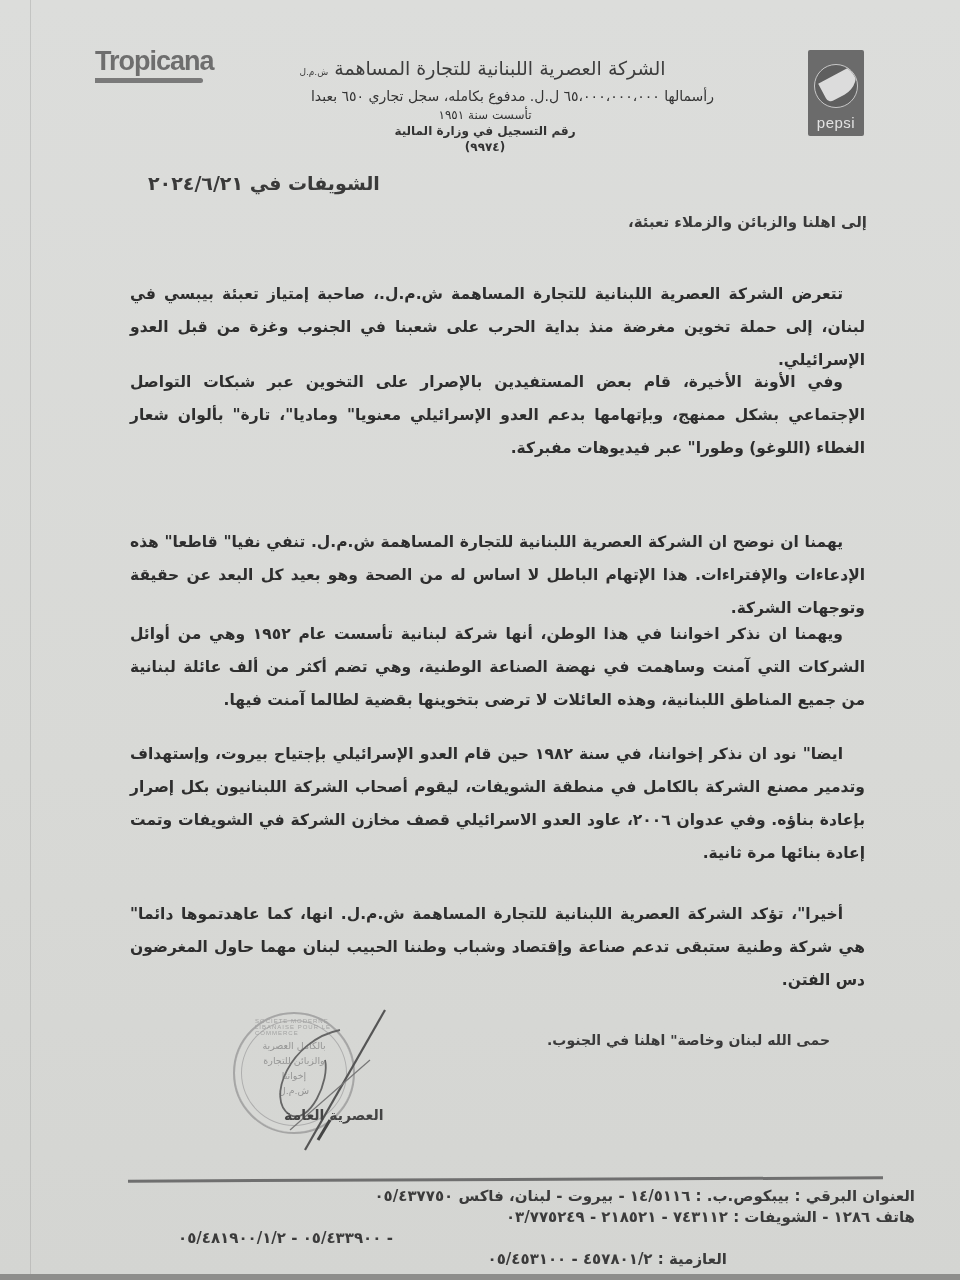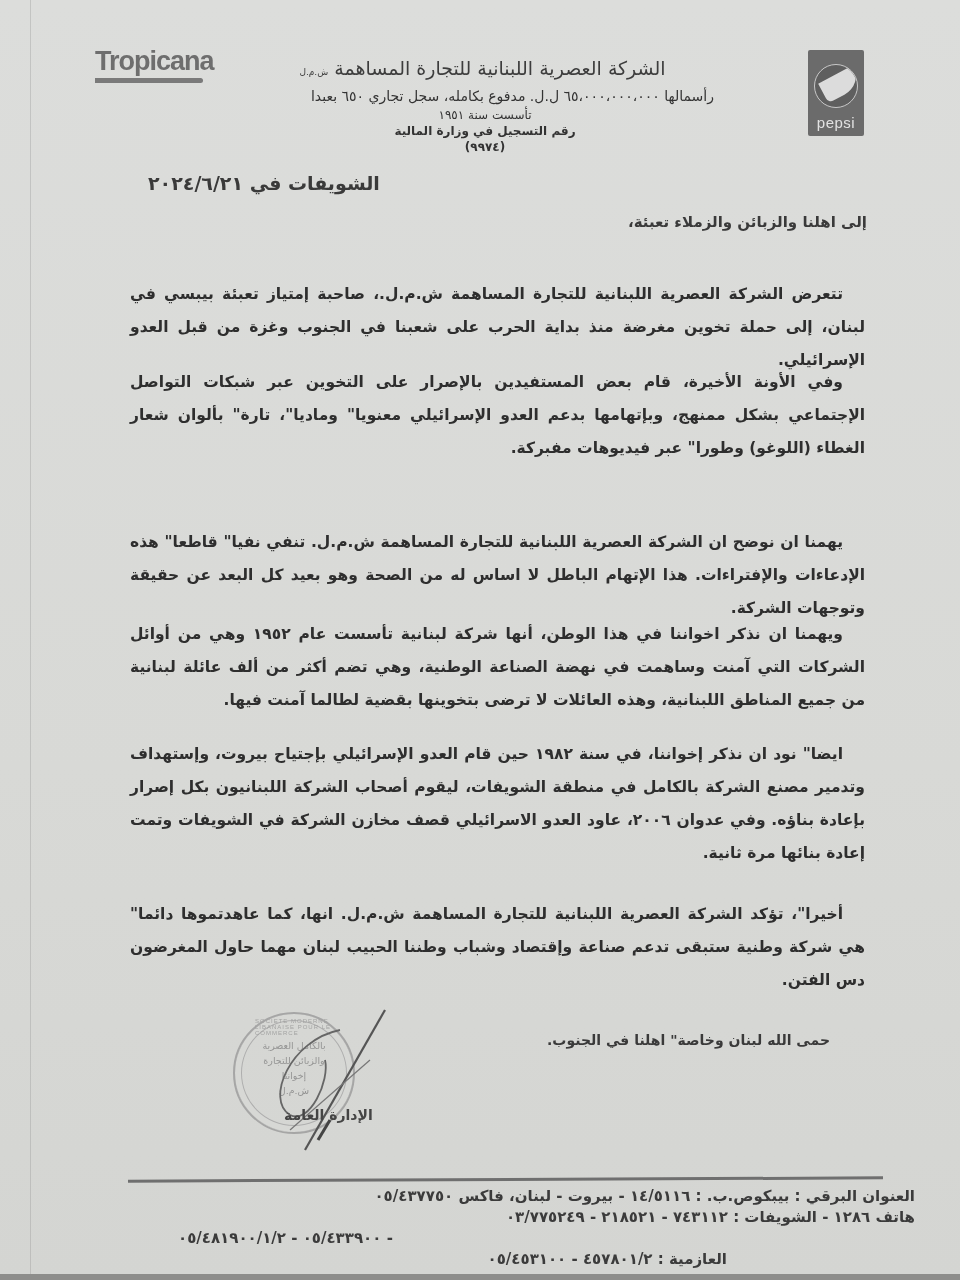--- a/index.html
+++ b/index.html
@@ -187,21 +187,21 @@
     </div>
   </div>
 
   <svg class="signature" viewBox="0 0 200 160">
     <path d="M155 10 L75 150" stroke="#555" stroke-width="2.2" fill="none"></path>
     <path d="M110 30 C 60 40, 35 100, 60 115 C 80 125, 100 80, 95 60" stroke="#666" stroke-width="1.8" fill="none"></path>
     <path d="M60 130 L 140 60" stroke="#777" stroke-width="1.2" fill="none"></path>
     <path d="M88 140 L 100 120" stroke="#444" stroke-width="3" fill="none"></path>
   </svg>
 
-  <div class="management-label">الإدارة العامة</div>
+  <div class="management-label">العصرية العامة</div>
 
   <div class="footer-rule"></div>
   <div class="footer">
     <div class="l1">العنوان البرقي : بيبكوص.ب. : ١٤/٥١١٦ - بيروت - لبنان، فاكس ٠٥/٤٣٧٧٥٠</div>
     <div class="l2">هاتف ١٢٨٦ - الشويفات : ٧٤٣١١٢ - ٢١٨٥٢١ - ٠٣/٧٧٥٢٤٩</div>
     <div class="l3">- ٠٥/٤٣٣٩٠٠ - ٠٥/٤٨١٩٠٠/١/٢</div>
     <div class="l4">العازمية : ٤٥٧٨٠١/٢ - ٠٥/٤٥٣١٠٠</div>
   </div>
 
   <div class="bottom-edge"></div>

